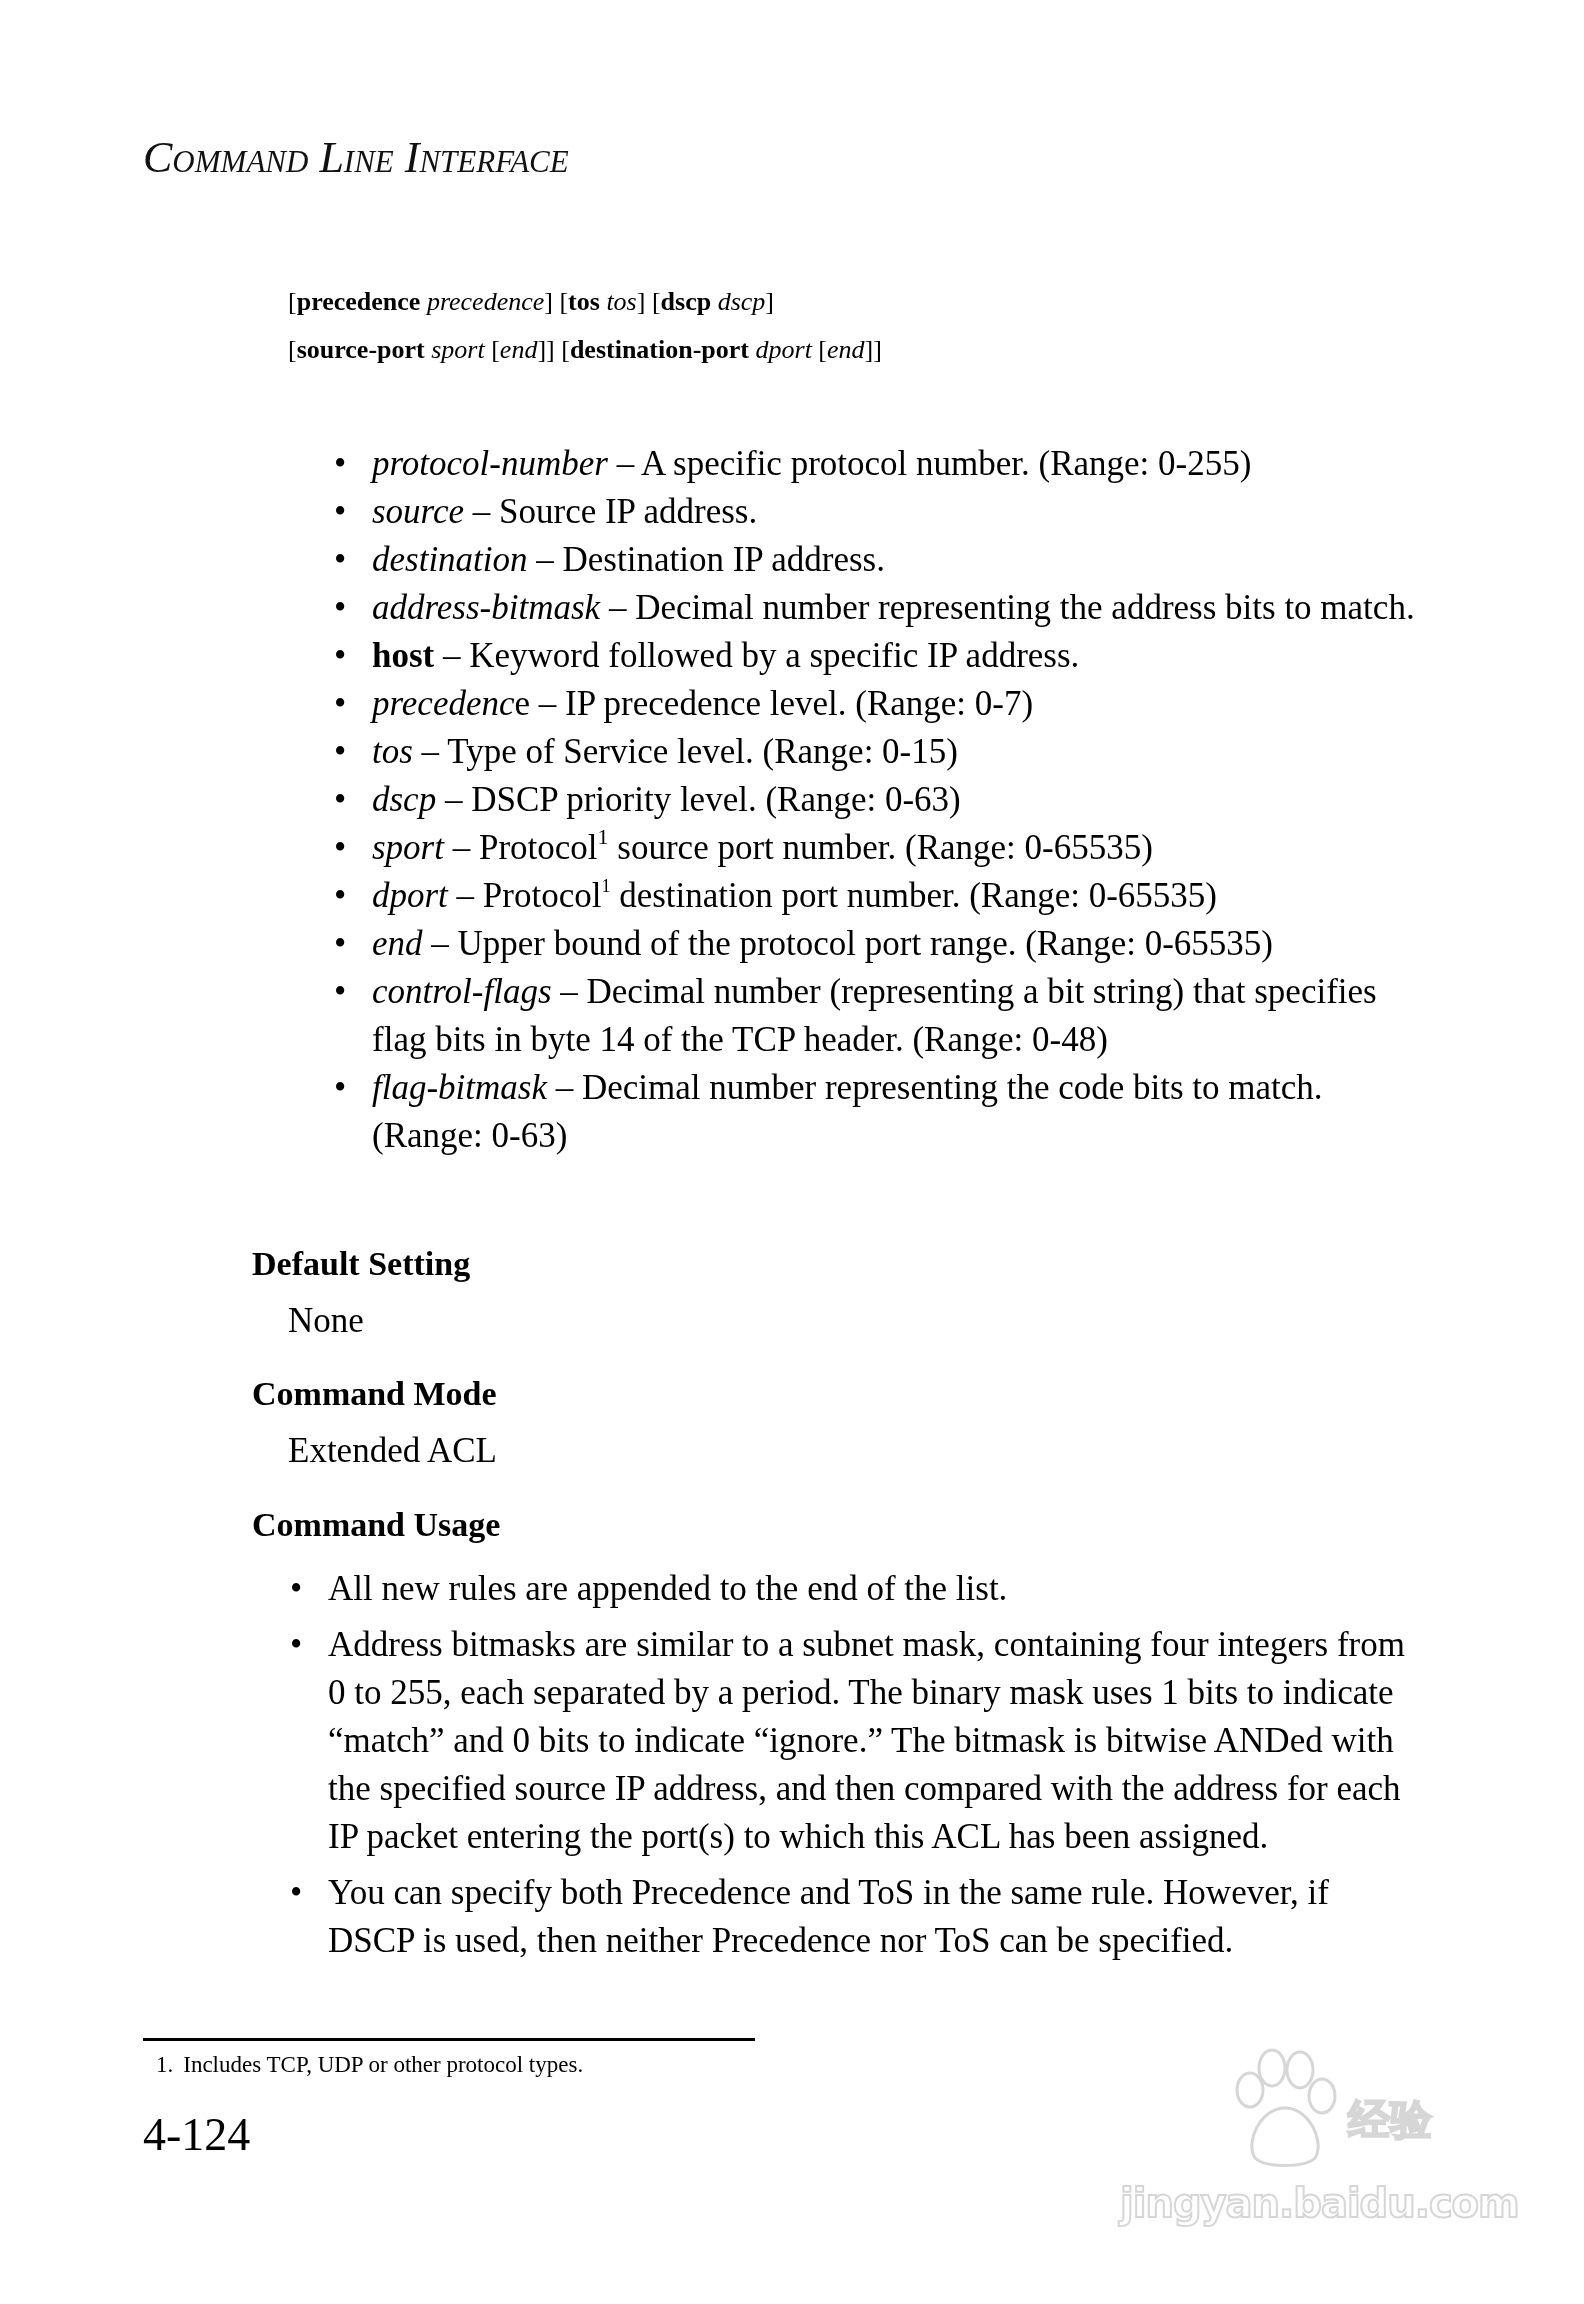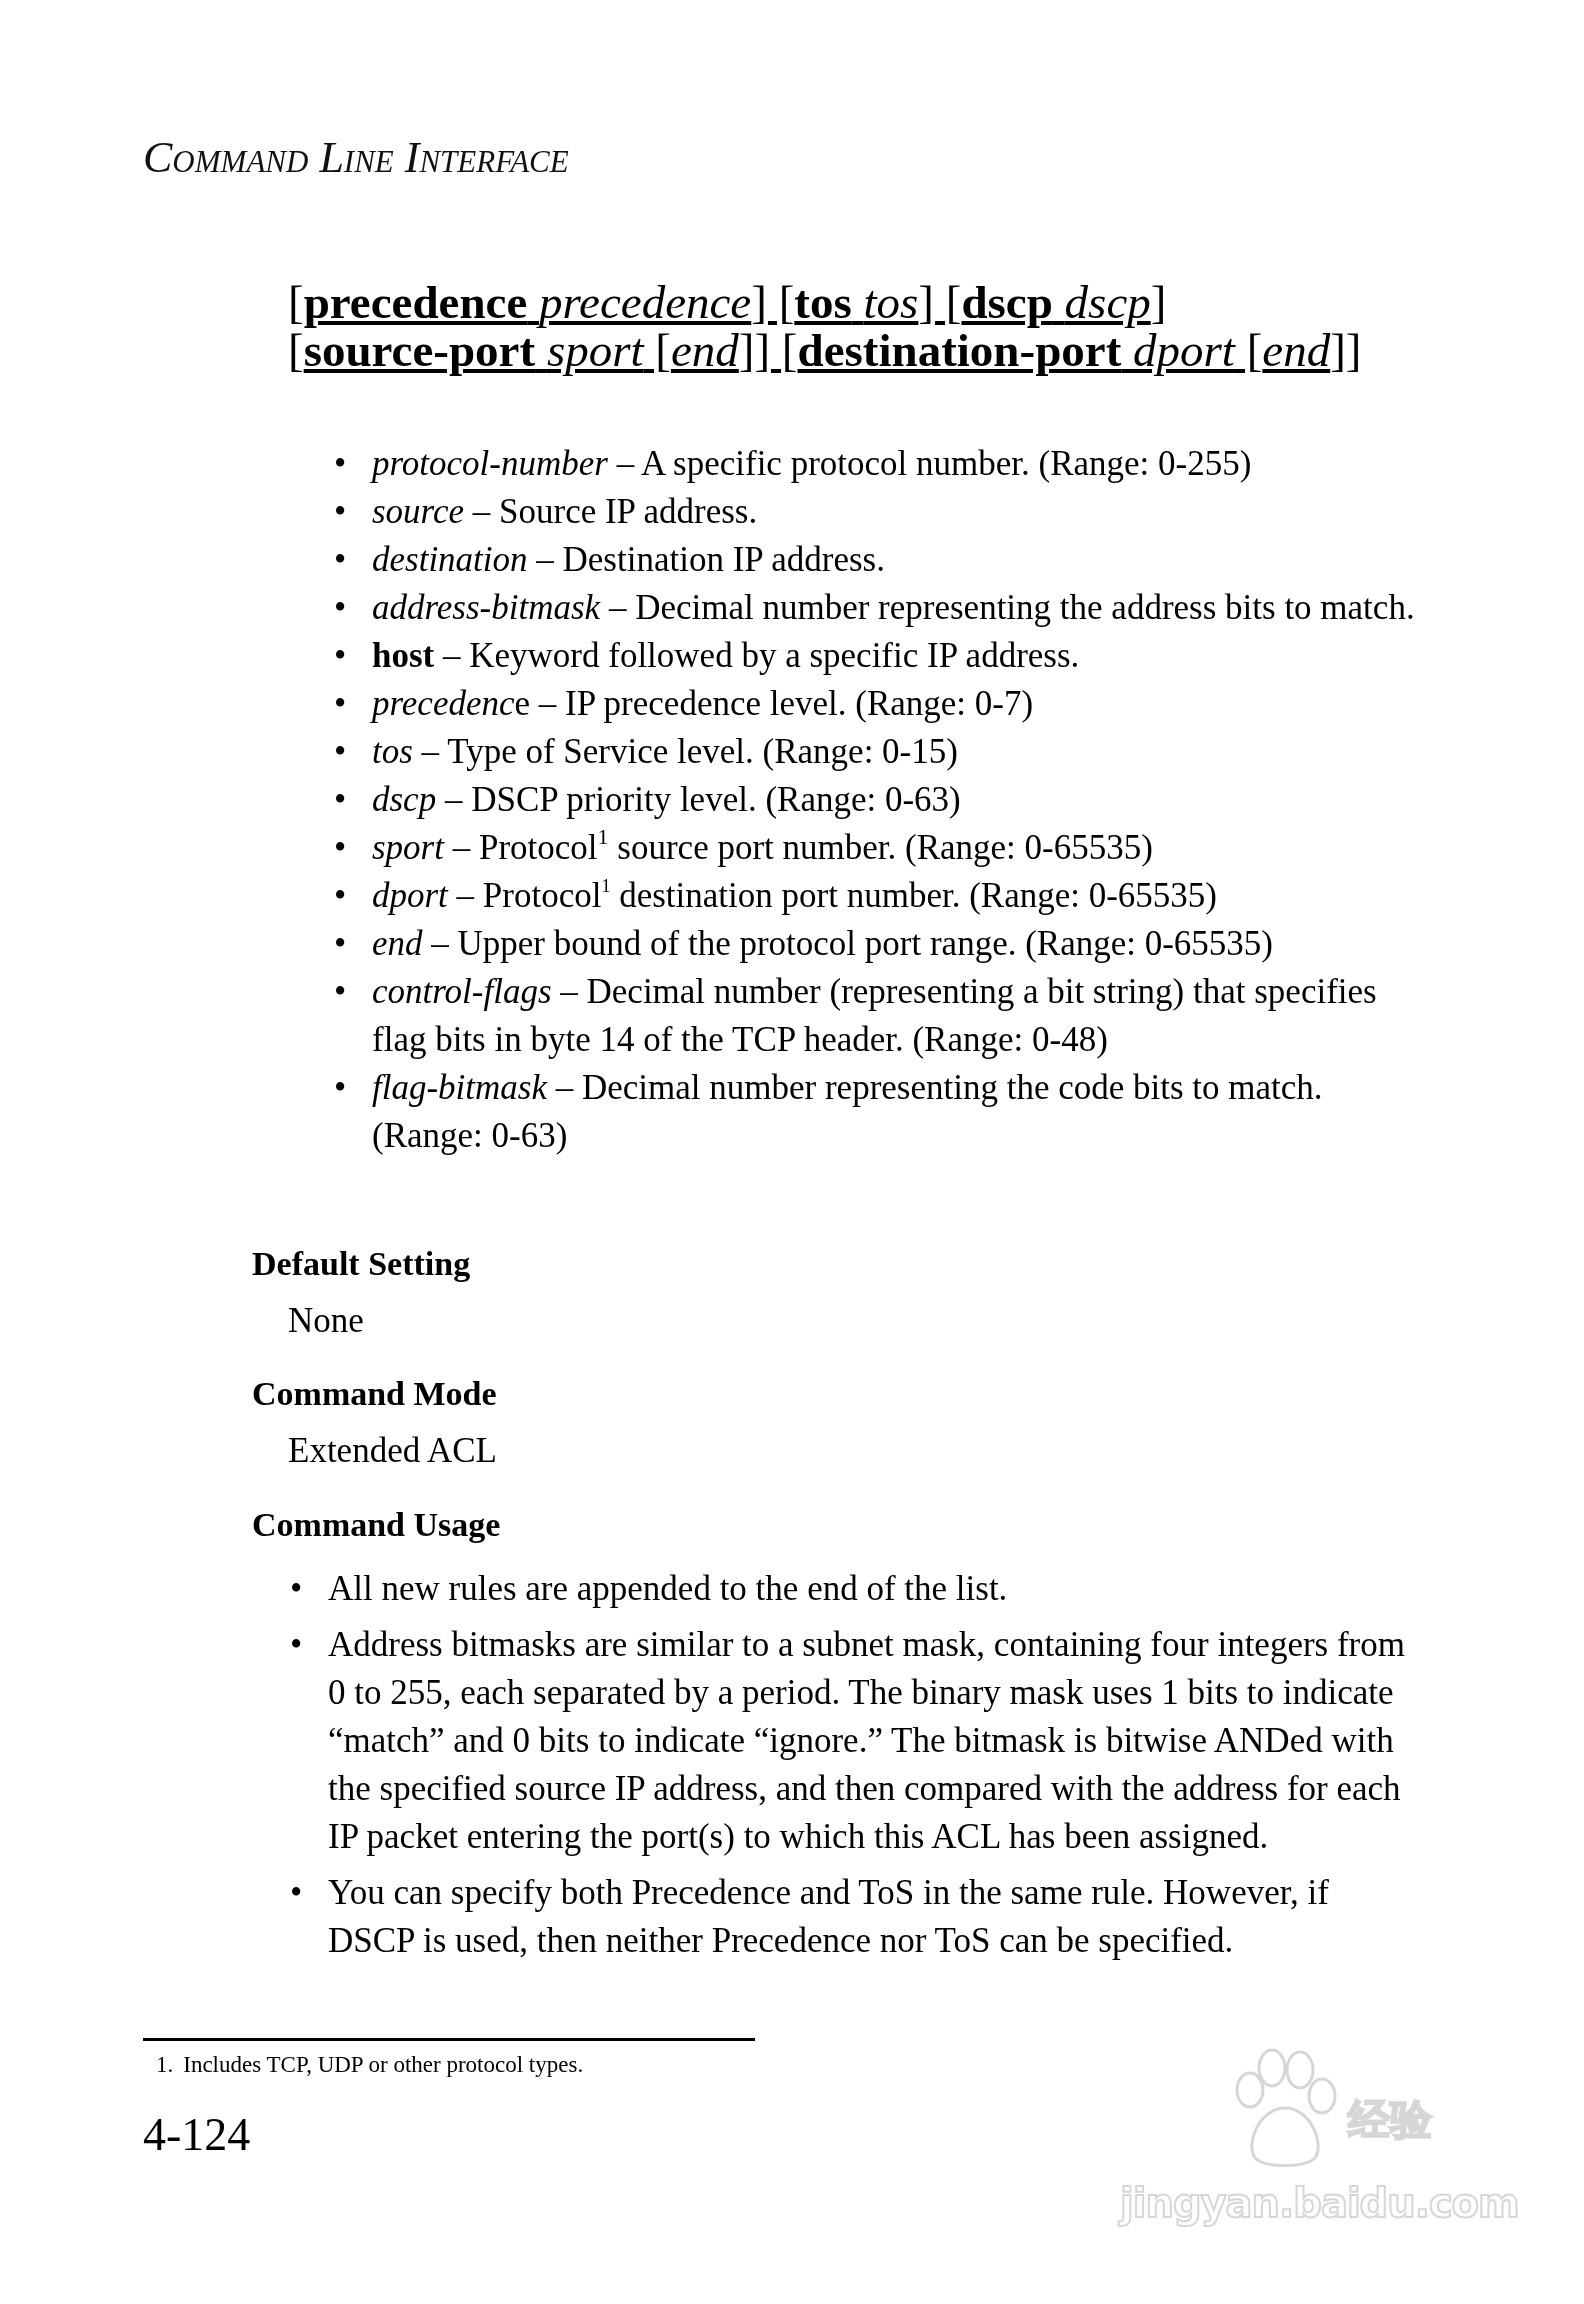--- a/index.html
+++ b/index.html
@@ -3,21 +3,21 @@
   <meta charset="utf-8">
   <style>
     html, body { margin: 0; padding: 0; background: #ffffff; }
     body { width: 1584px; height: 2304px; position: relative; overflow: hidden;
            font-family: "Liberation Serif", "DejaVu Serif", serif; color: #000; }
     .page { position: absolute; left: 0; top: 0; width: 1584px; height: 2304px; }
 
     .running-head { position: absolute; left: 143px; top: 136px; font-size: 44px; font-style: italic;
                     font-variant: small-caps; letter-spacing: 0px; line-height: 1; color: #111; }
 
-    .syntax { position: absolute; left: 288px; top: 278px; font-size: 47px; line-height: 48px; white-space: nowrap; text-decoration: underline; }
+    .syntax { position: absolute; left: 288px; top: 278px; font-size: 26px; line-height: 48px; white-space: nowrap; }
     .syntax .line { height: 48px; }
     .kw { font-weight: bold; }
     .it { font-style: italic; }
 
     .param-list { position: absolute; left: 326px; top: 440px; width: 1090px; font-size: 35px; line-height: 48px; }
     .param-item { position: relative; padding-left: 46px; }
     .param-item .bullet { position: absolute; left: 8px; top: 0; }
     .param-item sup { font-size: 22px; line-height: 0; position: relative; top: -2px; vertical-align: super; }
     .param-item sup.small { font-size: 18px; }
 

